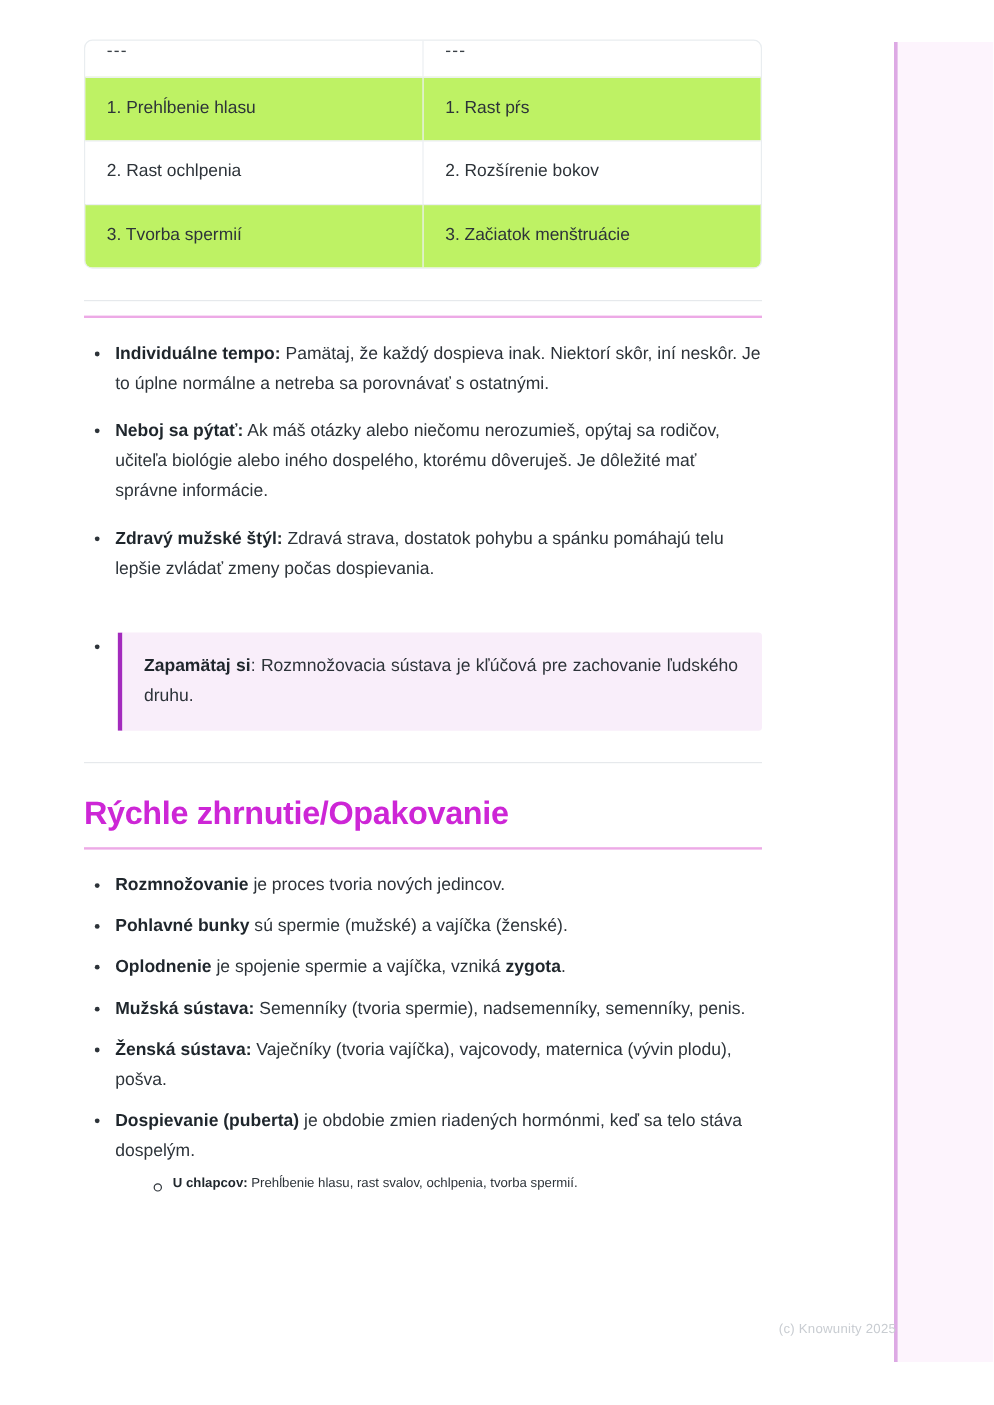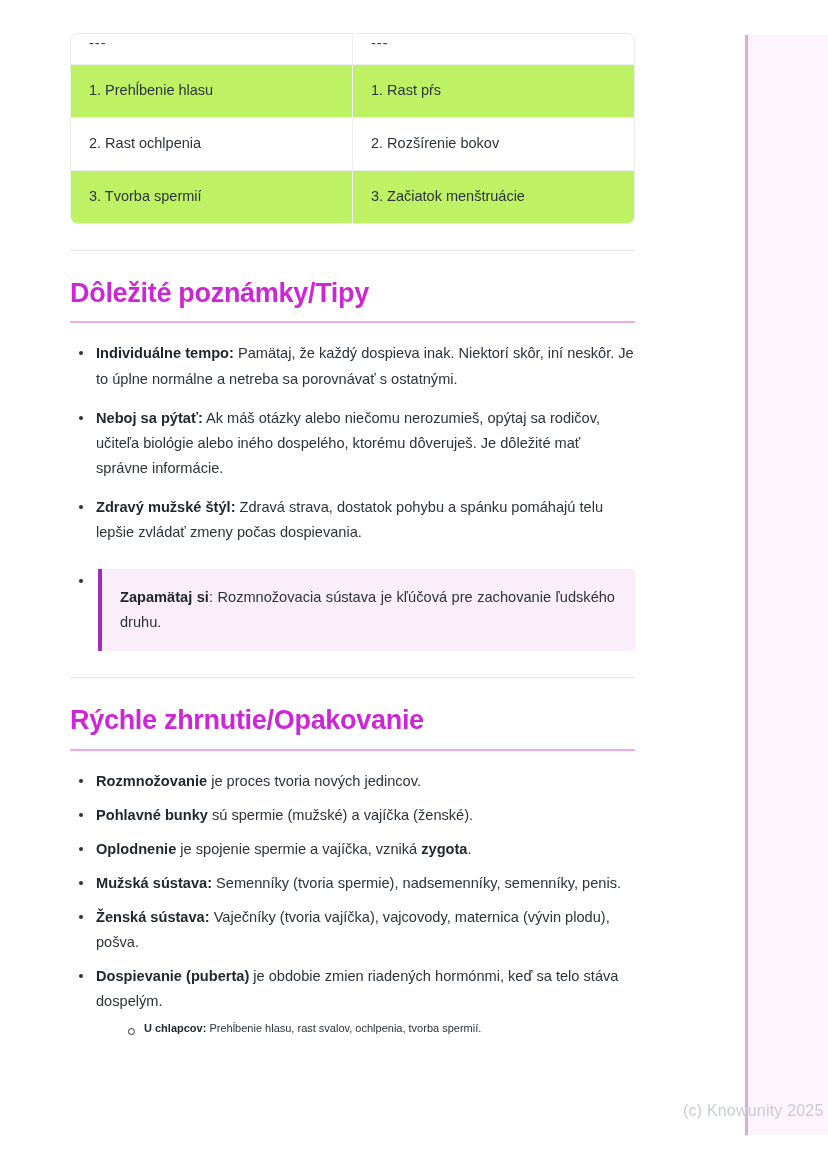--- a/index.html
+++ b/index.html
@@ -22,22 +22,22 @@
     position: absolute;
     left: 745px; top: 35px;
     width: 83px; height: 1100px;
     background: #fdf4fd;
     border-left: 3px solid #dda9e4;
   }
 
   
   #watermark {
     position: absolute;
-    left: 683px; top: 1102px;
-    font-size: 16px;
+    left: 649px; top: 1102px;
+    font-size: 11px;
     color: #c9cdd2;
     letter-spacing: 0.2px;
     white-space: nowrap;
     z-index: 5;
   }
 
   
   #content {
     position: absolute;
     left: 70px; top: 0;
@@ -145,21 +145,21 @@
     content: "";
     position: absolute;
     left: 6px; top: 9px;
     width: 5px; height: 5px;
     border-radius: 50%;
     border: 1.3px solid #2d3339;
     background: transparent;
   }
 
   
-  li.callout-li { margin-top: 24px; margin-bottom: 16px; }
+  li.callout-li { margin-top: 40px; margin-bottom: 16px; }
   .callout {
     background: #f9eefa;
     border-left: 4px solid #a32bbd;
     padding: 16px 20px 16px 18px;
     margin-left: 2px;
     font-size: 14.6px;
     line-height: 1.72;
     color: #2d3339;
     text-align: justify;
     border-radius: 0 3px 3px 0;
@@ -195,21 +195,20 @@
             <tr class="alt">
               <td>3. Tvorba spermií</td>
               <td>3. Začiatok menštruácie</td>
             </tr>
           </tbody>
       </table>
     </div>
 
     <div id="sections-host">
         <hr class="sec-div">
-        <h2 class="sec-head">Dôležité poznámky/Tipy</h2>
         <div class="head-rule"></div>
         <ul class="b-list">
           <li><b>Individuálne tempo:</b><span> Pamätaj, že každý dospieva inak. Niektorí skôr, iní neskôr. Je to úplne normálne a netreba sa porovnávať s ostatnými.</span></li>
           <li><b>Neboj sa pýtať:</b><span> Ak máš otázky alebo niečomu nerozumieš, opýtaj sa rodičov, učiteľa biológie alebo iného dospelého, ktorému dôveruješ. Je dôležité mať správne informácie.</span></li>
           <li><b>Zdravý mužské štýl:</b><span> Zdravá strava, dostatok pohybu a spánku pomáhajú telu lepšie zvládať zmeny počas dospievania.</span></li>
           <li class="callout-li">
             <div class="callout"><b>Zapamätaj si</b><span>: Rozmnožovacia sústava je kľúčová pre zachovanie ľudského druhu.</span></div>
           </li>
         </ul>
         <hr class="sec-div">

